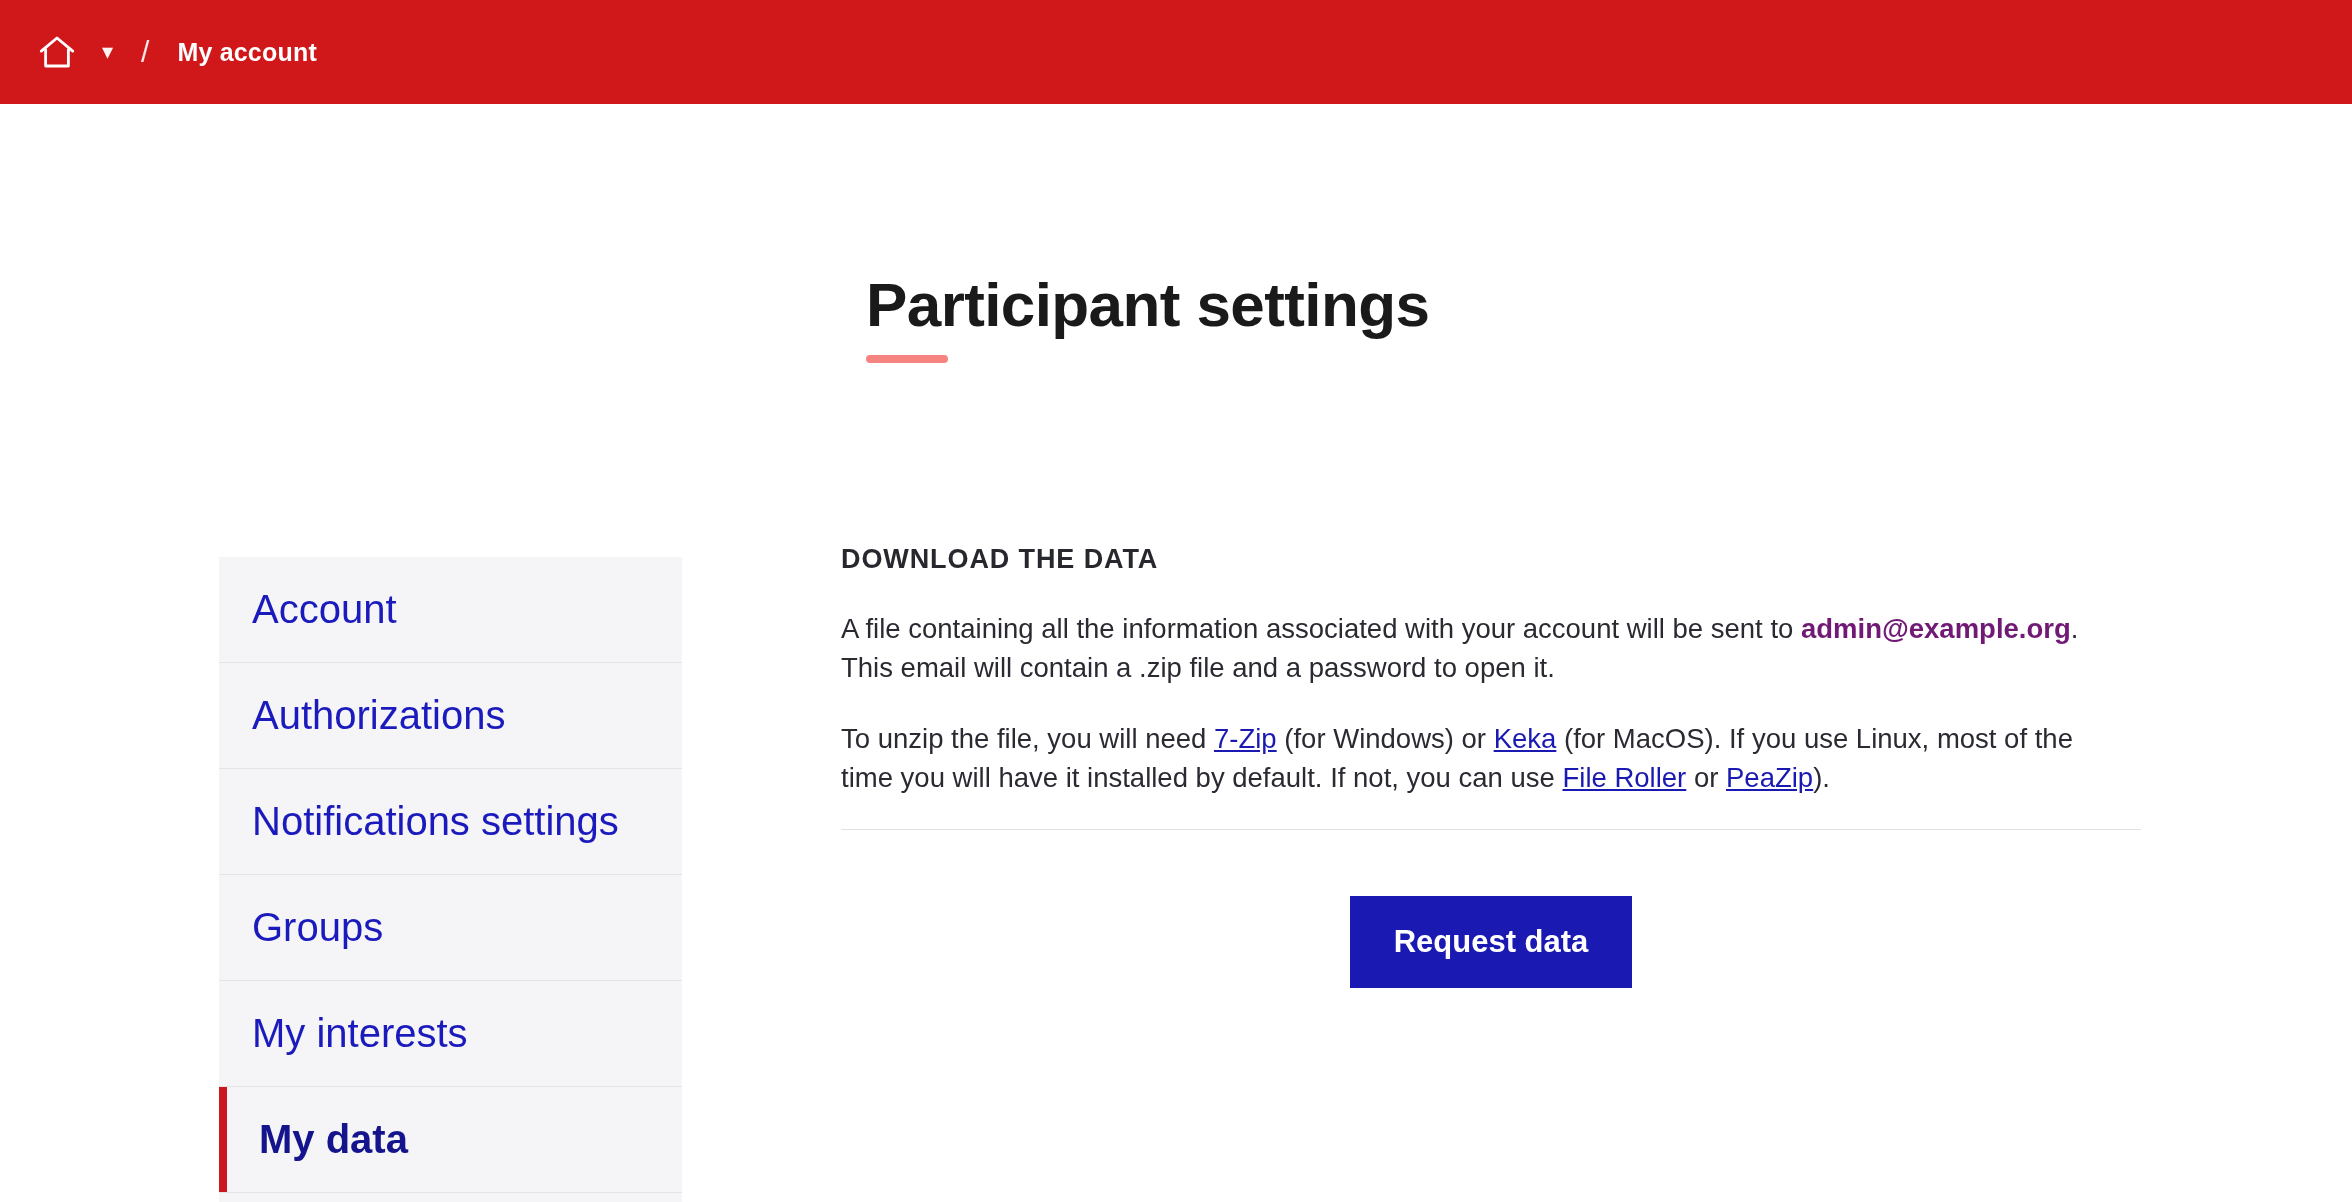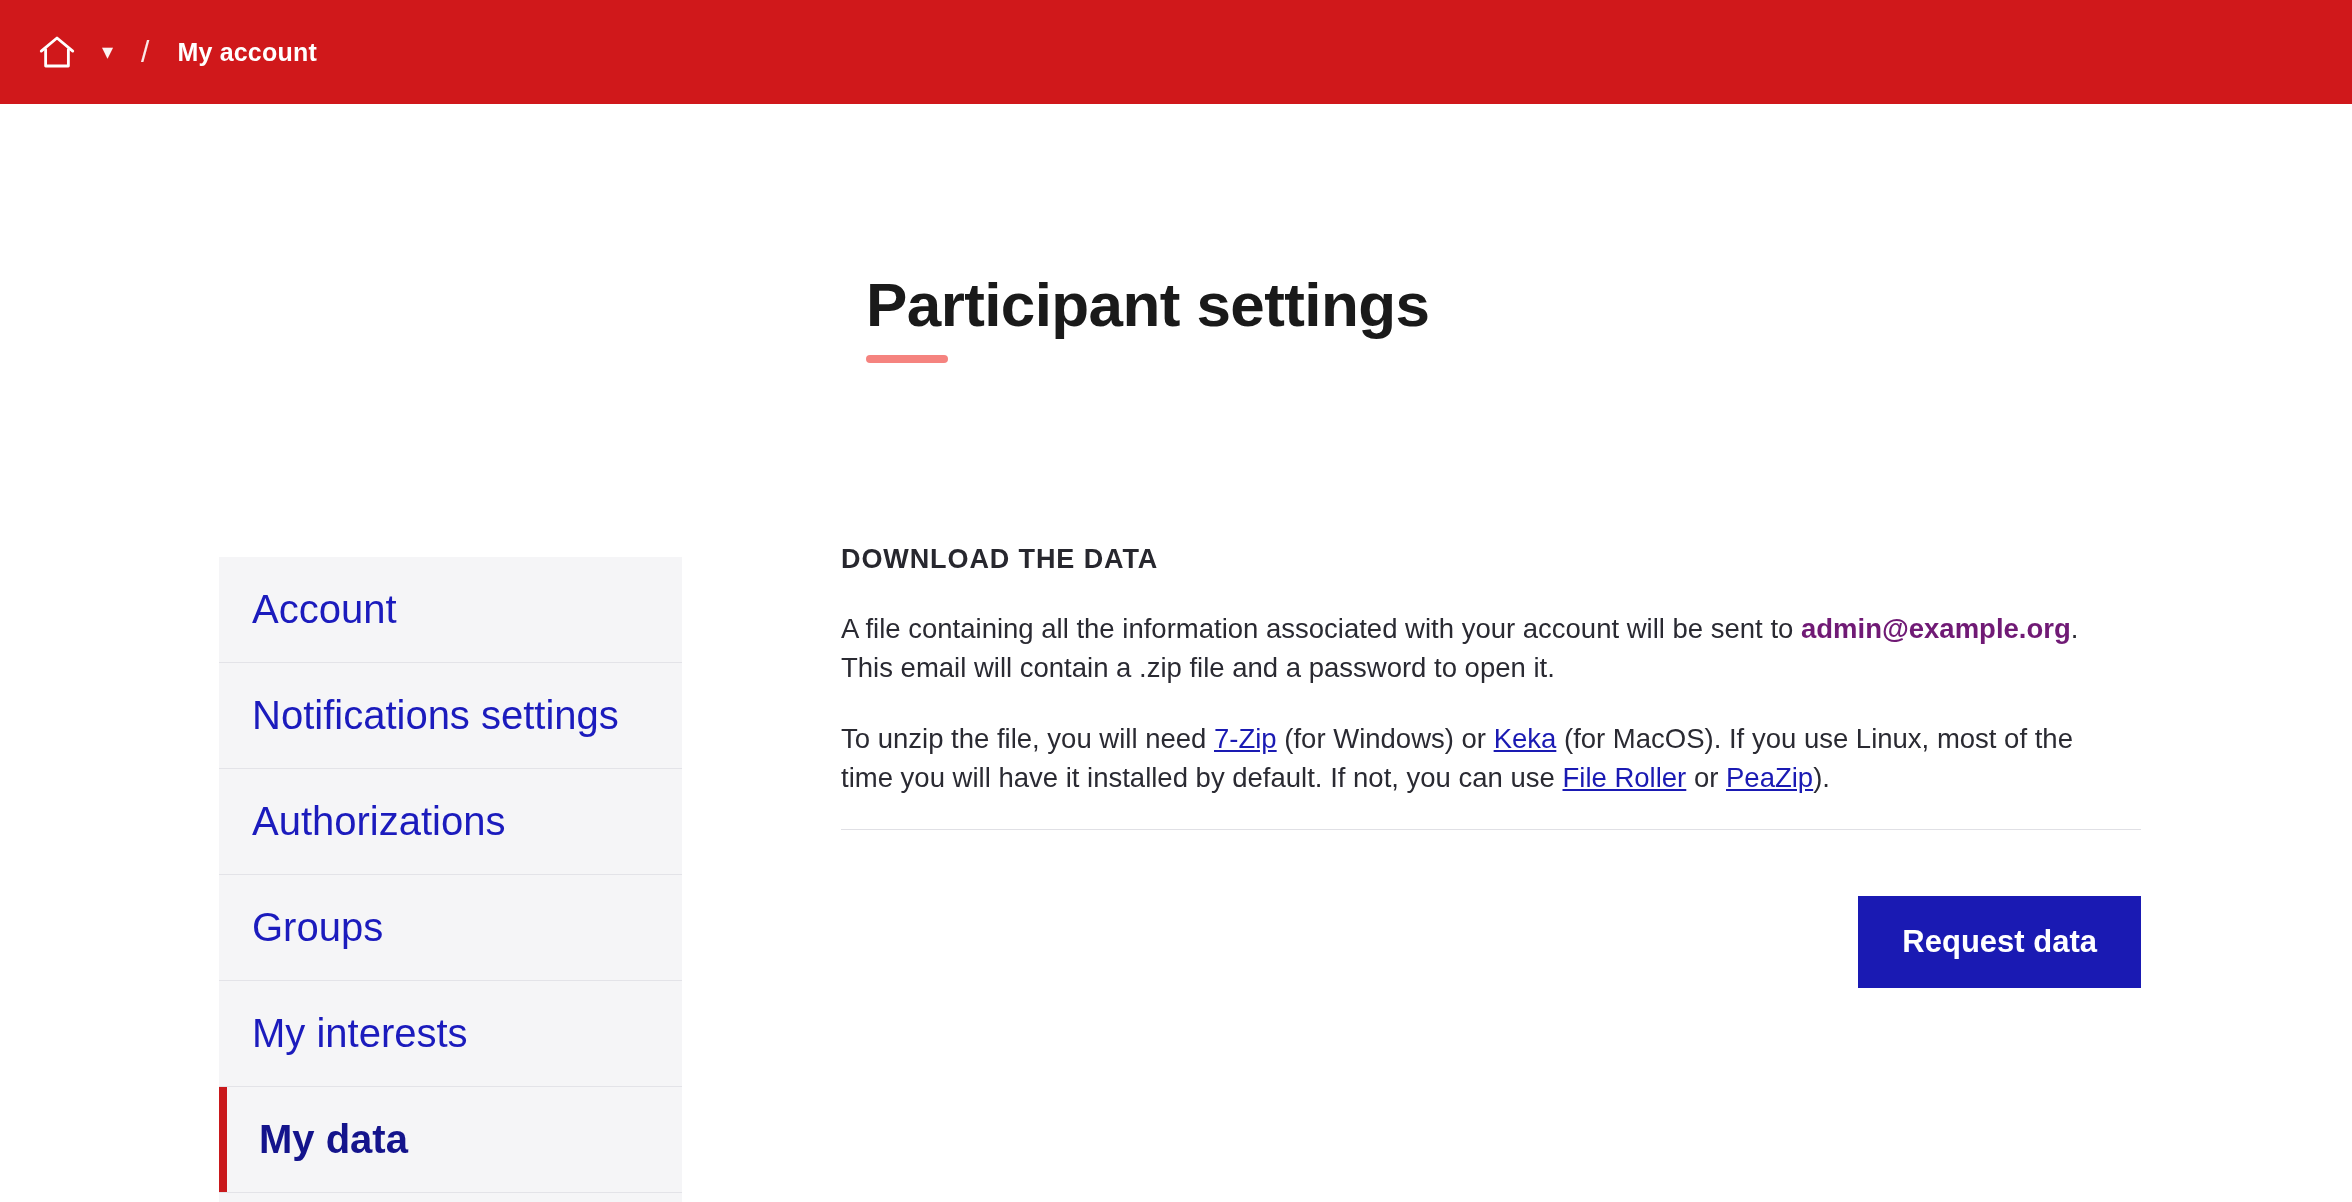--- a/index.html
+++ b/index.html
@@ -143,21 +143,21 @@
   }
   .divider {
     margin-top: 22px;
     border-top: 1px solid #e0e0e5;
     width: 1300px;
   }
 
   .btn-row {
     margin-top: 66px;
     display: flex;
-    justify-content: flex-end;
+    justify-content: center;
     width: 1300px;
   }
   .request-btn {
     background: #1a1ab3;
     color: #ffffff;
     font-size: 31px;
     font-weight: 700;
     border: none;
     padding: 28px 44px;
     cursor: pointer;
@@ -184,24 +184,24 @@
   <div class="title-wrap">
     <h1 class="page-title">Participant settings</h1>
     <div class="title-underline"></div>
   </div>
 
   <nav class="sidebar">
     <div class="side-item">
       <span>Account</span>
     </div>
     <div class="side-item">
+      <span>Authorizations</span>
+    </div>
+    <div class="side-item">
       <span>Notifications settings</span>
-    </div>
-    <div class="side-item">
-      <span>Authorizations</span>
     </div>
     <div class="side-item">
       <span>Groups</span>
     </div>
     <div class="side-item">
       <span>My interests</span>
     </div>
     <div class="side-item active">
       <span>My data</span>
     </div>

